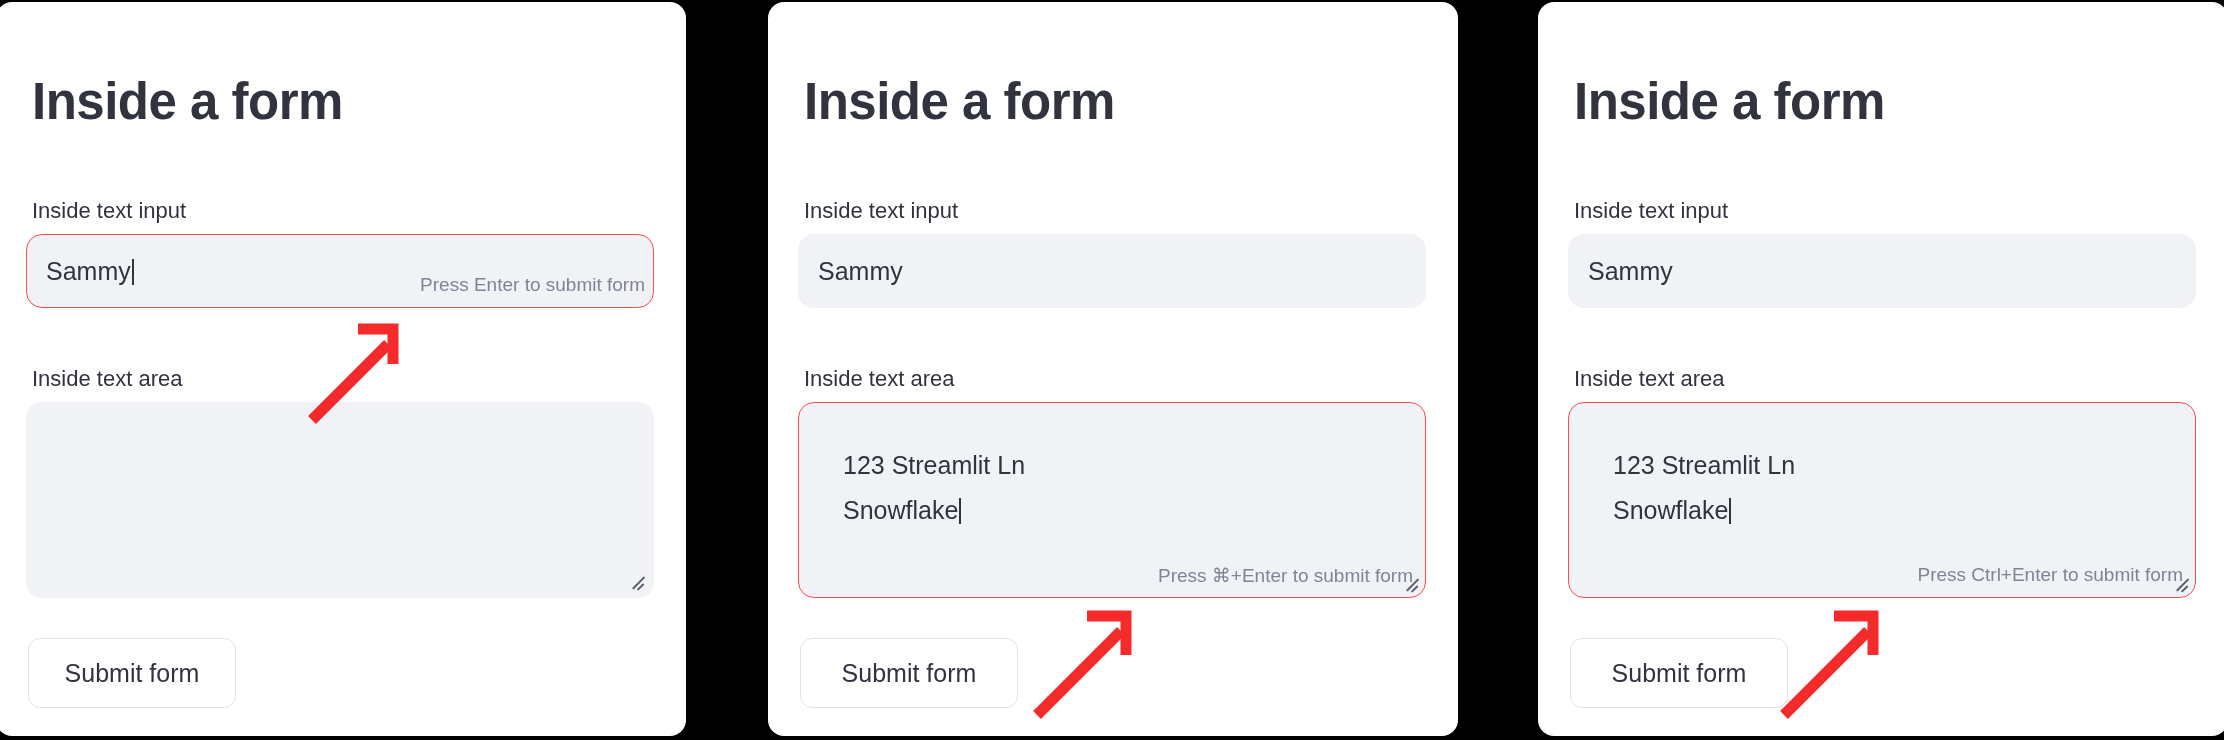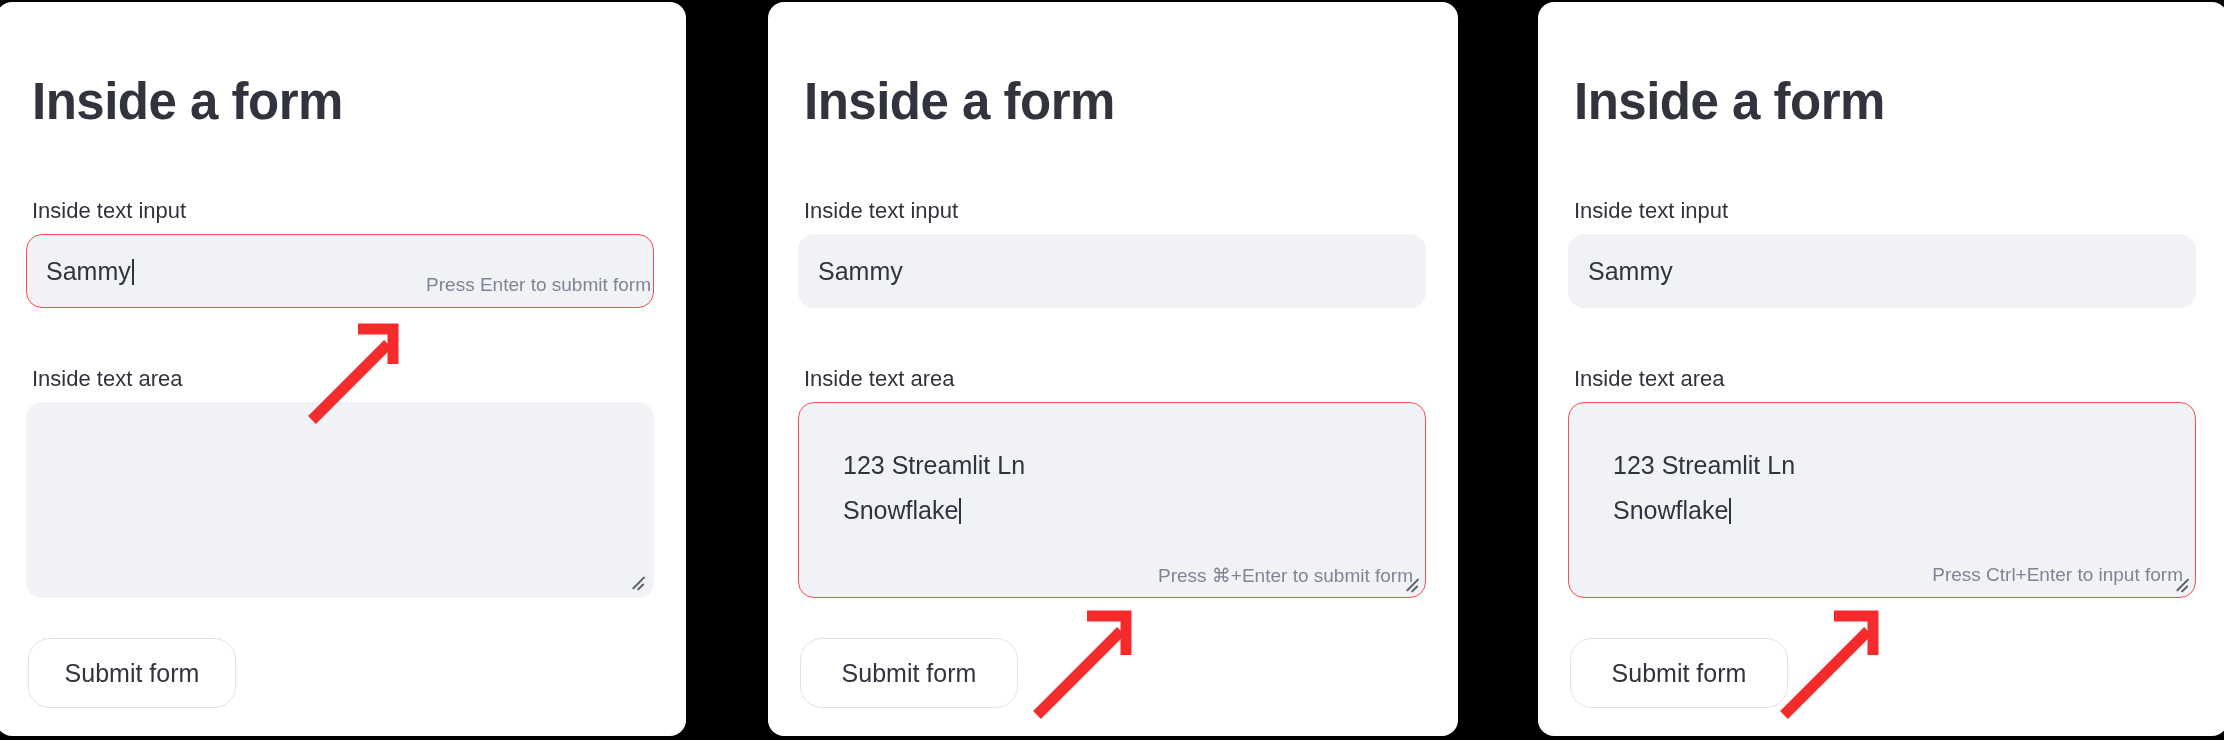--- a/index.html
+++ b/index.html
@@ -111,21 +111,21 @@
   }
   .resize-handle::after {
     width: 9px; left: 5px; top: 11px;
     transform: rotate(-45deg);
   }
 
   .submit-btn {
     position: absolute;
     background: #ffffff;
     border: 1px solid #e0e2e8;
-    border-radius: 22px;
+    border-radius: 12px;
     color: #31333e;
     font-size: 25px;
     font-family: "Liberation Sans", sans-serif;
     display: flex;
     align-items: center;
     justify-content: center;
     padding: 0 24px;
     cursor: pointer;
   }
 
@@ -139,21 +139,21 @@
 
   <div class="panel" style="left:-4px; width:690px; height:734px;">
     <div class="panel-inner">
 
       <div class="form-title" style="left:36px; top:74px;">Inside a form</div>
 
       <div class="field-label" style="left:36px; top:198px;">Inside text input</div>
 
       <div class="text-input focused" style="left:30px; top:232px; width:628px; height:74px;">
         <div class="tin-value" style="top:24px;"><span>Sammy</span><span class="caret"></span></div>
-        <div class="hint" style="right:2px; bottom:13px;">Press Enter to submit form</div>
+        <div class="hint" style="right:8px; bottom:13px;">Press Enter to submit form</div>
       </div>
 
       <div class="field-label" style="left:36px; top:366px;">Inside text area</div>
 
       <div class="text-area" style="left:30px; top:400px; width:628px; height:196px;">
         <div class="resize-handle" style="right:6px; bottom:6px;"></div>
       </div>
 
       <button class="submit-btn" style="left:32px; top:636px; width:208px; height:70px;">Submit form</button>
 
@@ -208,21 +208,21 @@
 
       <div class="text-input" style="left:30px; top:232px; width:628px; height:74px;">
         <div class="tin-value" style="top:24px;">Sammy</div>
       </div>
 
       <div class="field-label" style="left:36px; top:366px;">Inside text area</div>
 
       <div class="text-area focused" style="left:30px; top:400px; width:628px; height:196px;">
         <div class="ta-line" style="top:50px;">123 Streamlit Ln</div>
         <div class="ta-line" style="top:95px;"><span>Snowflake</span><span class="caret"></span></div>
-        <div class="hint" style="right:12px; bottom:13px;">Press Ctrl+Enter to input form</div>
+        <div class="hint" style="right:12px; bottom:13px;">Press Ctrl+Enter to submit form</div>
         <div class="resize-handle" style="right:4px; bottom:4px;"></div>
       </div>
 
       <button class="submit-btn" style="left:32px; top:636px; width:218px; height:70px;">Submit form</button>
 
       <svg class="arrow-svg" style="left:230px; top:597px;" width="130" height="130" viewBox="0 0 130 130">
         <g stroke="#f52b2b" stroke-width="11" fill="none" stroke-linecap="butt">
           <line x1="16" y1="116" x2="100" y2="32"></line>
           <polyline points="66,17 105,17 105,56" stroke-linejoin="miter"></polyline>
         </g>

